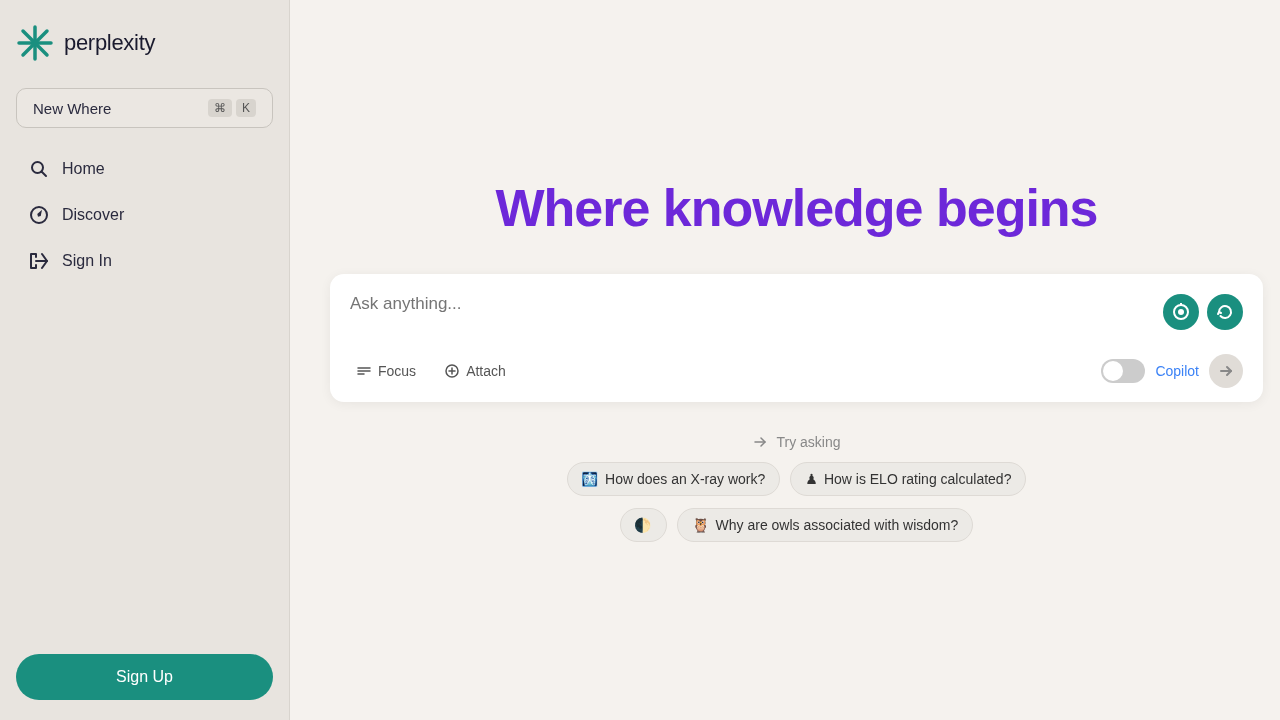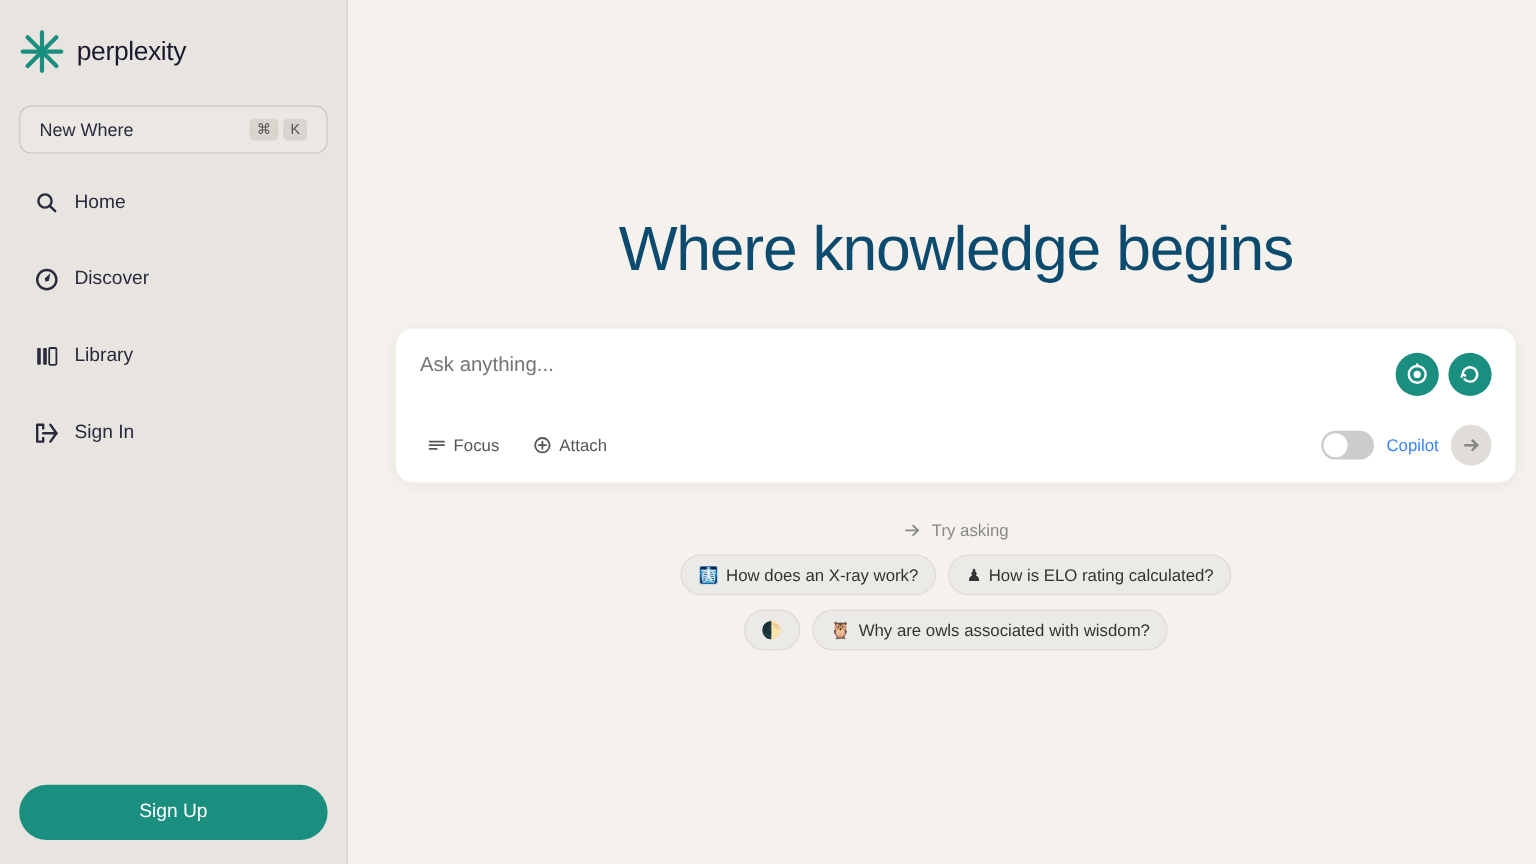--- a/index.html
+++ b/index.html
@@ -74,21 +74,21 @@
       border-radius: 4px;
       padding: 2px 6px;
       font-size: 12px;
       color: #555;
       font-weight: 500;
     }
 
     .nav-items {
       display: flex;
       flex-direction: column;
-      gap: 22px;
+      gap: 4px;
       flex: 1;
     }
 
     .nav-item {
       display: flex;
       align-items: center;
       gap: 12px;
       padding: 10px 12px;
       border-radius: 8px;
       cursor: pointer;
@@ -126,22 +126,22 @@
       background: #f5f2ee;
       display: flex;
       flex-direction: column;
       align-items: center;
       justify-content: center;
       padding: 40px;
     }
 
     #headline {
       font-size: 52px;
-      font-weight: 400;
-      color: #0c4a6e;
+      font-weight: 700;
+      color: #6d28d9;
       margin-bottom: 36px;
       text-align: center;
       letter-spacing: -1px;
     }
 
     #search-box {
       width: 933px;
       background: white;
       border-radius: 14px;
       padding: 20px 20px 14px 20px;
@@ -338,30 +338,20 @@
     <div class="nav-item">
       <span class="nav-icon">
         <svg width="20" height="20" viewBox="0 0 20 20" fill="none">
           <circle cx="10" cy="10" r="8" stroke="#2a2a3e" stroke-width="2"></circle>
           <polygon points="10,4 12,10 10,12 8,10" fill="#2a2a3e" transform="rotate(30 10 10)"></polygon>
         </svg>
       </span>
       <span>Discover</span>
     </div>
 
-    <div class="nav-item">
-      <span class="nav-icon">
-        <svg width="20" height="20" viewBox="0 0 20 20" fill="none">
-          <rect x="2" y="3" width="3" height="14" rx="1" fill="#2a2a3e"></rect>
-          <rect x="7" y="3" width="3" height="14" rx="1" fill="#2a2a3e"></rect>
-          <rect x="12" y="3" width="6" height="14" rx="1" stroke="#2a2a3e" stroke-width="1.5" fill="none"></rect>
-        </svg>
-      </span>
-      <span>Library</span>
-    </div>
 
     <div class="nav-item">
       <span class="nav-icon">
         <svg width="20" height="20" viewBox="0 0 20 20" fill="none">
           <path d="M13 3l5 7-5 7" stroke="#2a2a3e" stroke-width="2" stroke-linecap="round" stroke-linejoin="round"></path>
           <line x1="18" y1="10" x2="7" y2="10" stroke="#2a2a3e" stroke-width="2" stroke-linecap="round"></line>
           <path d="M7 14v3H2V3h5v3" stroke="#2a2a3e" stroke-width="2" stroke-linecap="round" stroke-linejoin="round"></path>
         </svg>
       </span>
       <span>Sign In</span>

